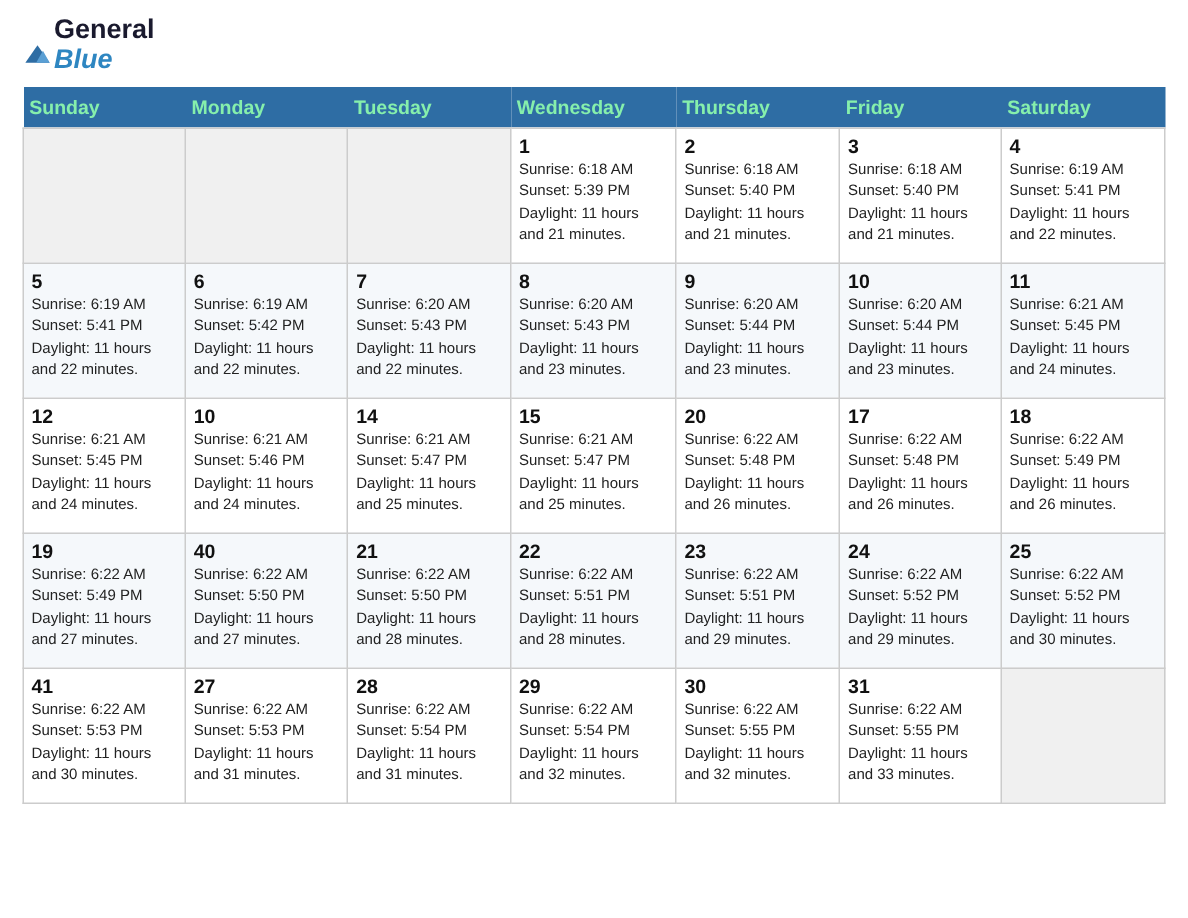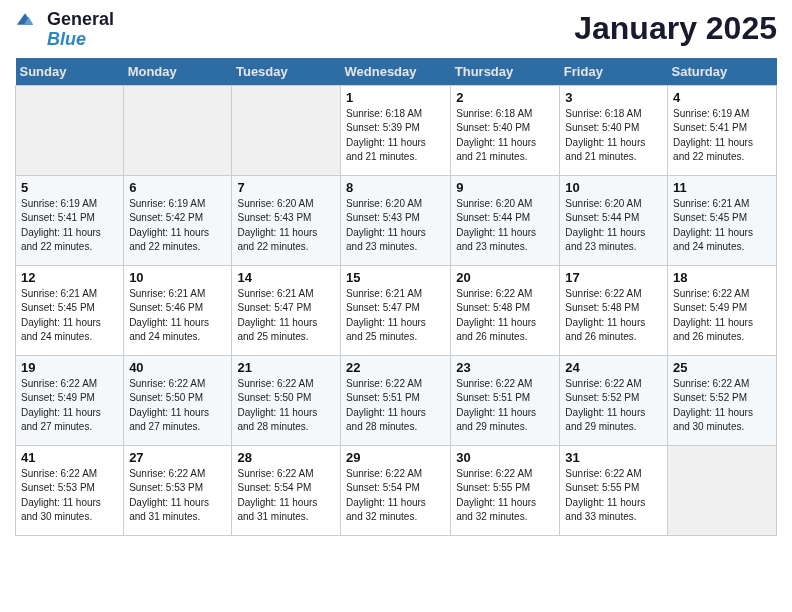--- a/index.html
+++ b/index.html
@@ -11,22 +11,22 @@
       padding: 10px 15px;
     }
     .header {
       display: flex;
       justify-content: space-between;
       align-items: flex-start;
       margin-bottom: 8px;
     }
     .logo {
       display: flex;
-      align-items: flex-start;
-      gap: 13px;
+      align-items: flex-end;
+      gap: 2px;
     }
     .logo-text {
       font-size: 18px;
       font-weight: bold;
       color: #1a1a2e;
       line-height: 1.1;
     }
     .logo-text span {
       color: #2e86c1;
       font-style: italic;
@@ -49,21 +49,21 @@
       color: #333;
       font-weight: 500;
     }
     table {
       width: 100%;
       border-collapse: collapse;
       font-size: 10.5px;
     }
     thead tr th {
       background-color: #2e6da4;
-      color: #e5e5e5;
+      color: #86efac;
       padding: 6px 4px;
       text-align: left;
       font-size: 13px;
       font-weight: 600;
     }
     tbody tr td {
       border: 1px solid #ccc;
       vertical-align: top;
       padding: 4px 5px;
       width: 113px;
@@ -102,21 +102,20 @@
         <polygon points="28,10 38,28 18,28" fill="#5a9fd4"></polygon>
       </svg>
     </div>
     <div>
       <div class="logo-text">
         General<br><span>Blue</span>
       </div>
     </div>
   </div>
   <div class="title-block">
-    <div class="month-title">January 2025</div>
   </div>
 </div>
 
 <table>
   <thead>
     <tr>
     <th>Sunday</th>
         <th>Monday</th>
         <th>Tuesday</th>
         <th>Wednesday</th>

